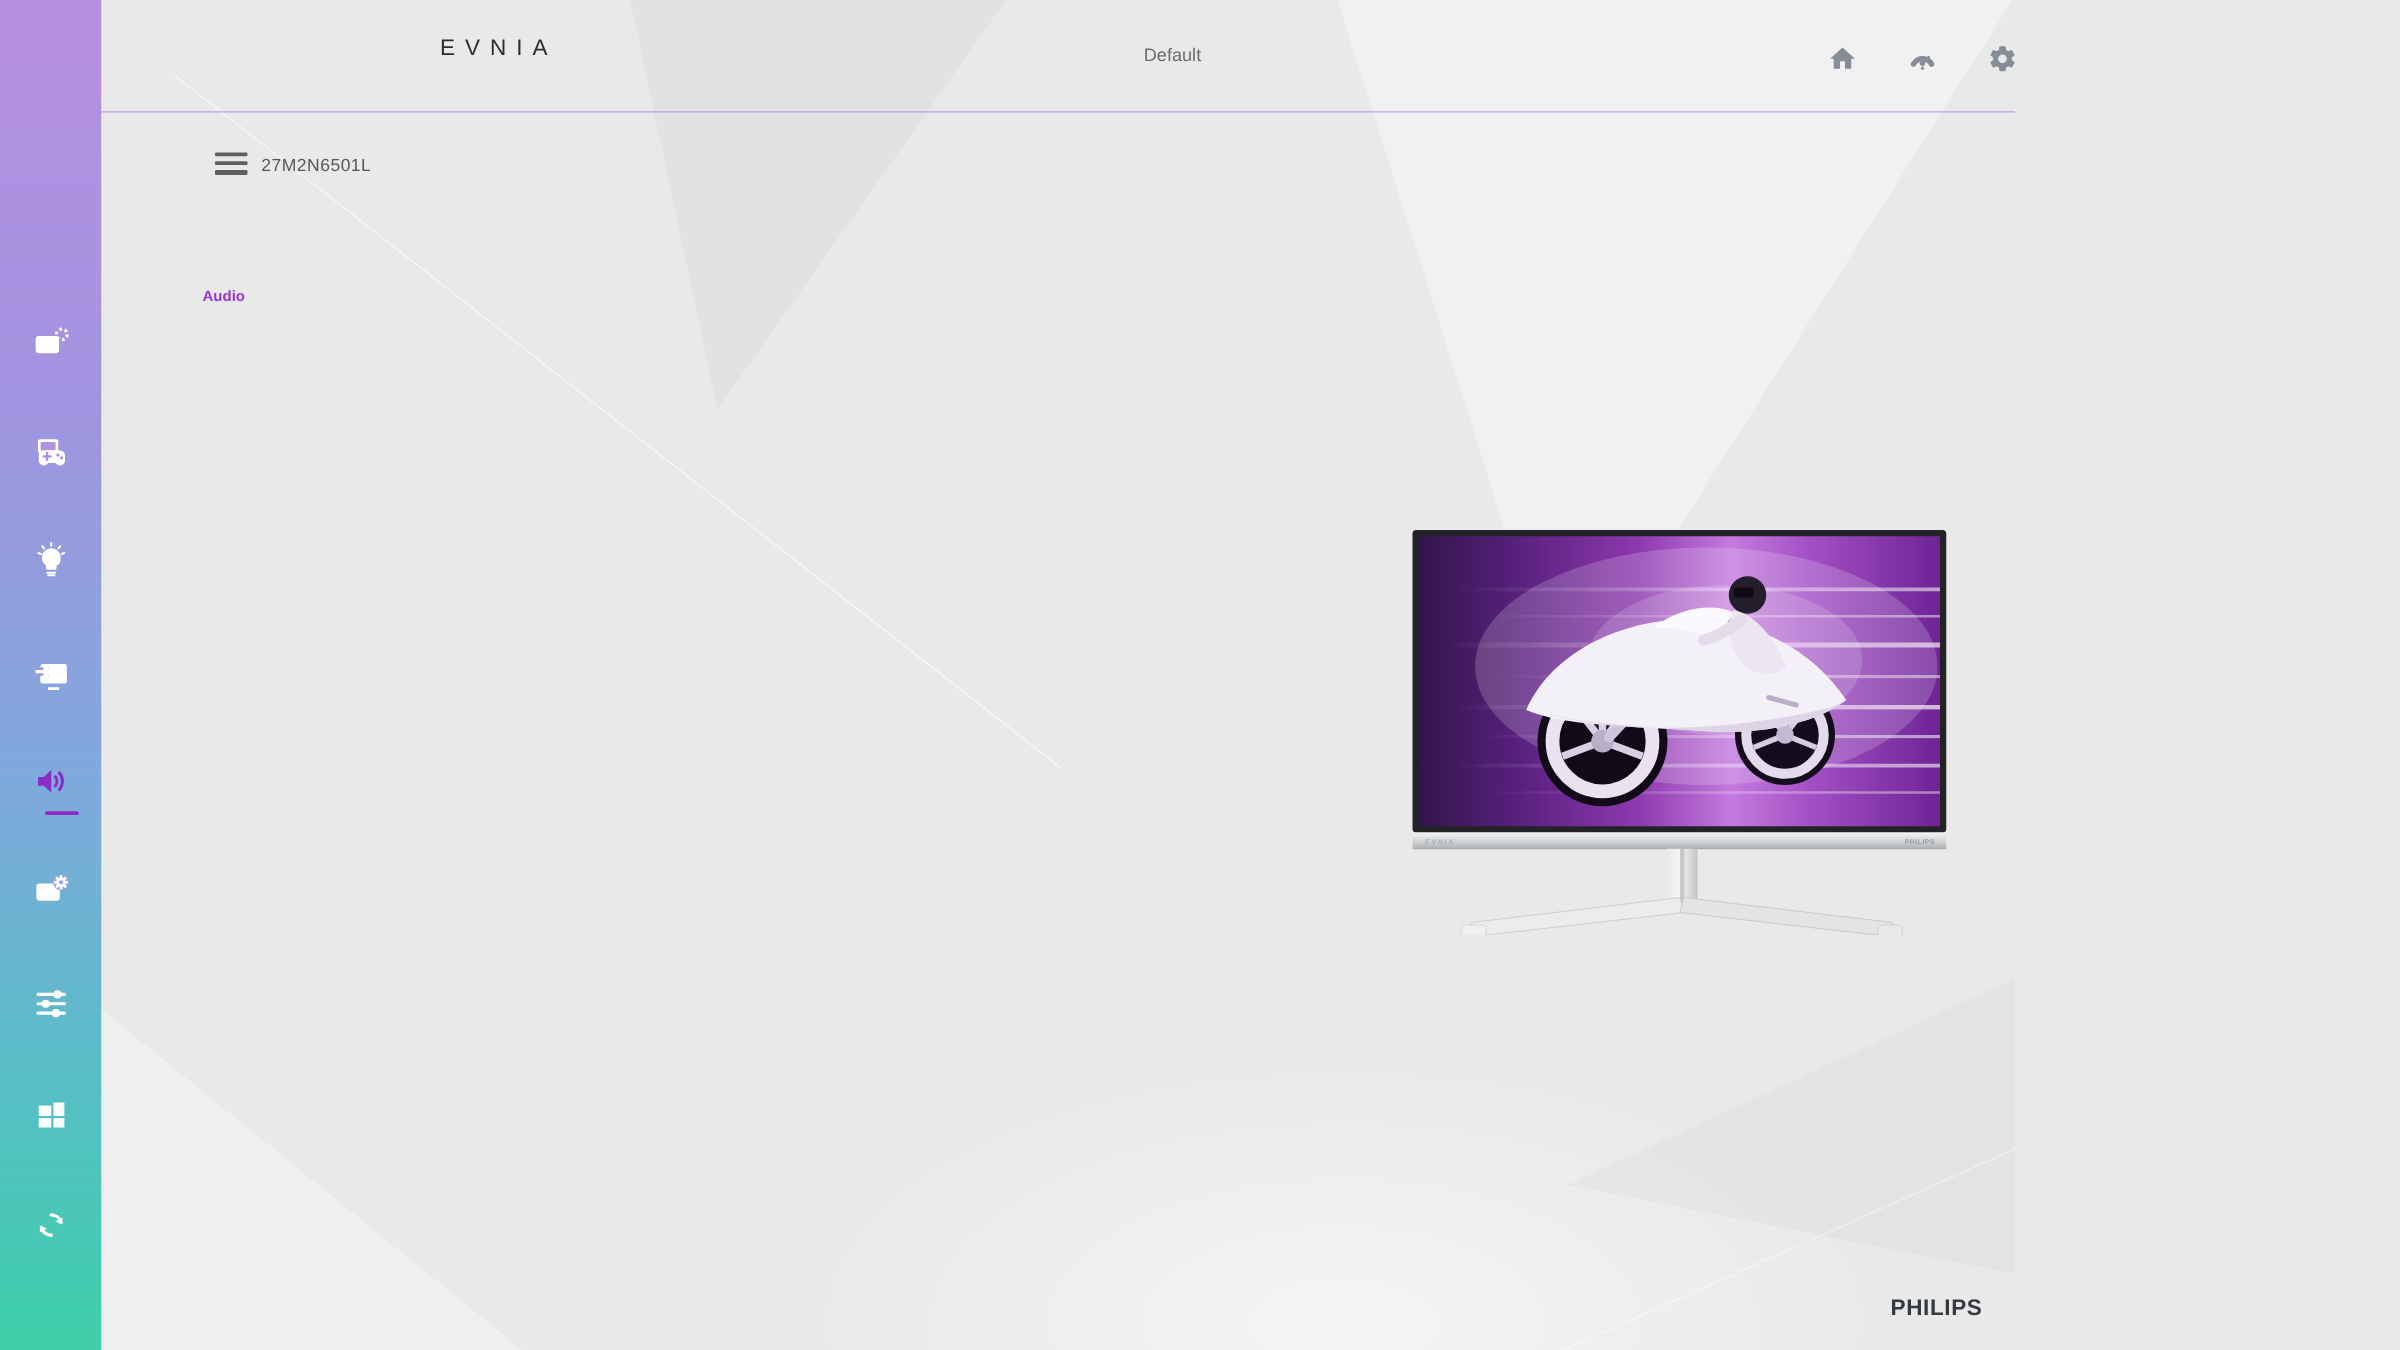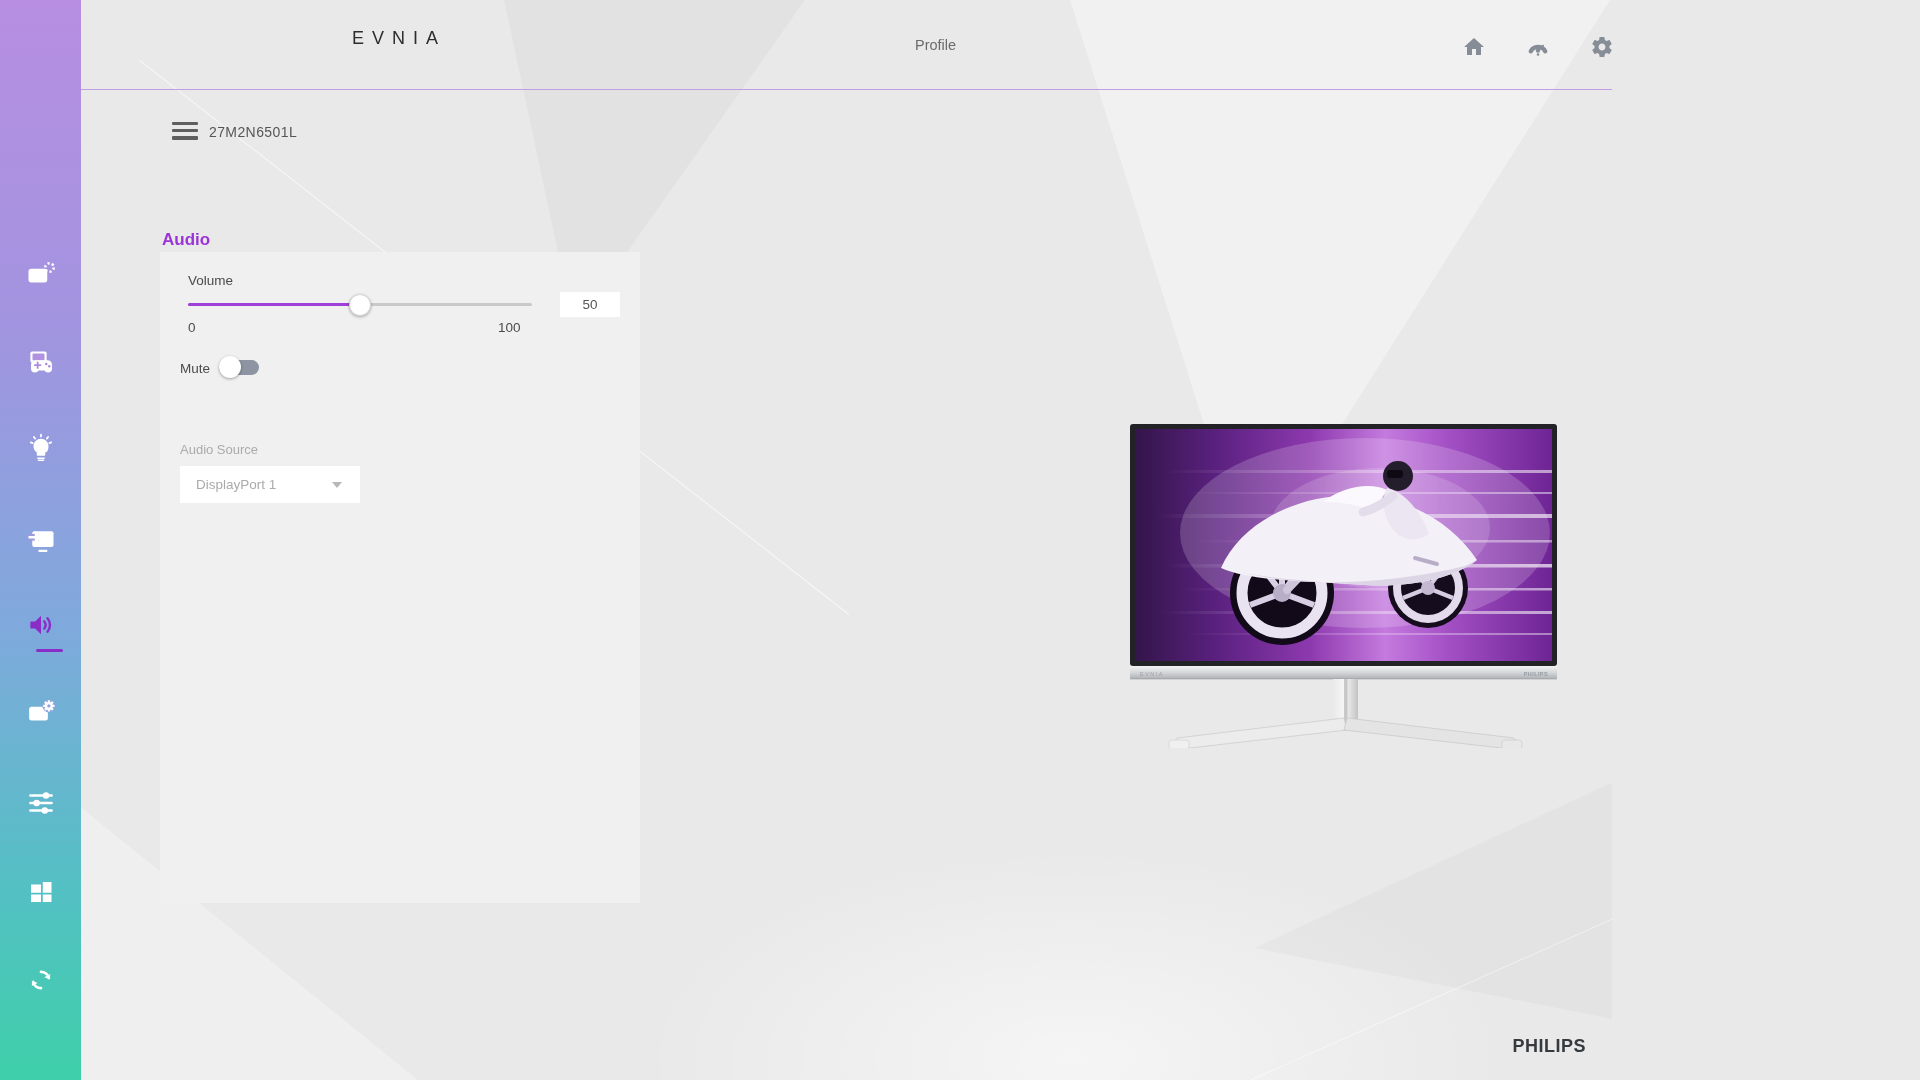--- a/index.html
+++ b/index.html
@@ -53,21 +53,21 @@
         align-items:center; justify-content:center; cursor:pointer; }
   .wc svg { width:20px; height:20px; stroke:#6c7078; stroke-width:1.6; fill:none; }
 
   
   .hamburger { position:absolute; left:172px; top:122px; width:26px; height:18px; cursor:pointer; }
   .hamburger div { width:26px; height:3.2px; background:#5f5f5f; margin-bottom:4px; border-radius:1px; }
   .device-name { position:absolute; left:209px; top:124px; font-size:14px; color:#565656;
                  letter-spacing:.4px; }
 
   
-  .section-title { position:absolute; left:162px; top:230px; font-size:17px; font-weight:bold;
+  .section-title { position:absolute; left:162px; top:230px; font-size:12px; font-weight:bold;
                    color:#9b35d6; }
   .panel { position:absolute; left:160px; top:252px; width:480px; height:651px;
            background:#f0f0f0; }
   .vol-label { position:absolute; left:28px; top:21px; font-size:13.5px; color:#4b4b4b; }
   .slider { position:absolute; left:28px; top:42px; width:344px; height:22px; cursor:pointer; }
   .slider .track { position:absolute; left:0; top:9px; width:100%; height:3px;
                    background:#c9c9c9; border-radius:2px; }
   .slider .fill { position:absolute; left:0; top:9px; height:3px; background:#a13fd9;
                   border-radius:2px; width:50%; }
   .slider .handle { position:absolute; top:0; left:50%; width:22px; height:22px; margin-left:-11px;
@@ -106,21 +106,21 @@
   <div class="facet f1"></div>
   <div class="facet f2"></div>
   <div class="facet f3"></div>
   <div class="facet f4"></div>
   <div class="facet f5"></div>
   <div class="facet f6"></div>
   <div class="facet f7"></div>
 
   <div class="header">
     <div class="brand-logo">EVNIA</div>
-    <div class="profile-label">Profile</div>
+    <div class="profile-label">Default</div>
 
     <div class="hicon" style="left:1377px;">
       <svg viewBox="0 0 24 24">
         <path d="M10 20v-6h4v6h5v-8h3L12 3 2 12h3v8z"></path>
       </svg>
     </div>
     <div class="hicon" style="left:1441px;">
       <svg viewBox="0 0 24 24">
         <path d="M4.8 16.2 A8.2 8.2 0 0 1 19.2 16.2" fill="none" stroke="#878d96" stroke-width="4.4" stroke-dasharray="5.4 1.8" stroke-linecap="round"></path>
         <circle cx="12" cy="15.6" r="2.2" fill="#878d96"></circle>
@@ -251,43 +251,20 @@
   </div>
 
   <div class="hamburger">
     <div></div>
       <div></div>
       <div></div>
   </div>
   <div class="device-name">27M2N6501L</div>
 
   <div class="section-title">Audio</div>
-  <div class="panel">
-    <div class="vol-label">Volume</div>
-    <div class="slider">
-      <div class="track"></div>
-      <div class="fill" style="width: 50%;"></div>
-      <div class="handle" style="left: 50%;"></div>
-    </div>
-    <div class="vol-box">50</div>
-    <div class="vol-min">0</div>
-    <div class="vol-max">100</div>
-
-    <div class="mute-label">Mute</div>
-    <div class="toggle">
-      <div class="tr"></div>
-      <div class="kn"></div>
-    </div>
-
-    <div class="src-label">Audio Source</div>
-    <div class="dropdown">
-      <span class="val">DisplayPort 1</span>
-      <span class="caret"></span>
-    </div>
-  </div>
 
   <div class="monitor">
     <svg viewBox="0 0 445 330" width="445" height="330">
       <defs>
         <linearGradient id="scr" x1="0" y1="0" x2="1" y2="0">
           <stop offset="0" stop-color="#33154a"></stop>
           <stop offset=".2" stop-color="#5b2180"></stop>
           <stop offset=".42" stop-color="#8d39ae"></stop>
           <stop offset=".6" stop-color="#c47ade"></stop>
           <stop offset=".75" stop-color="#a350c5"></stop>

